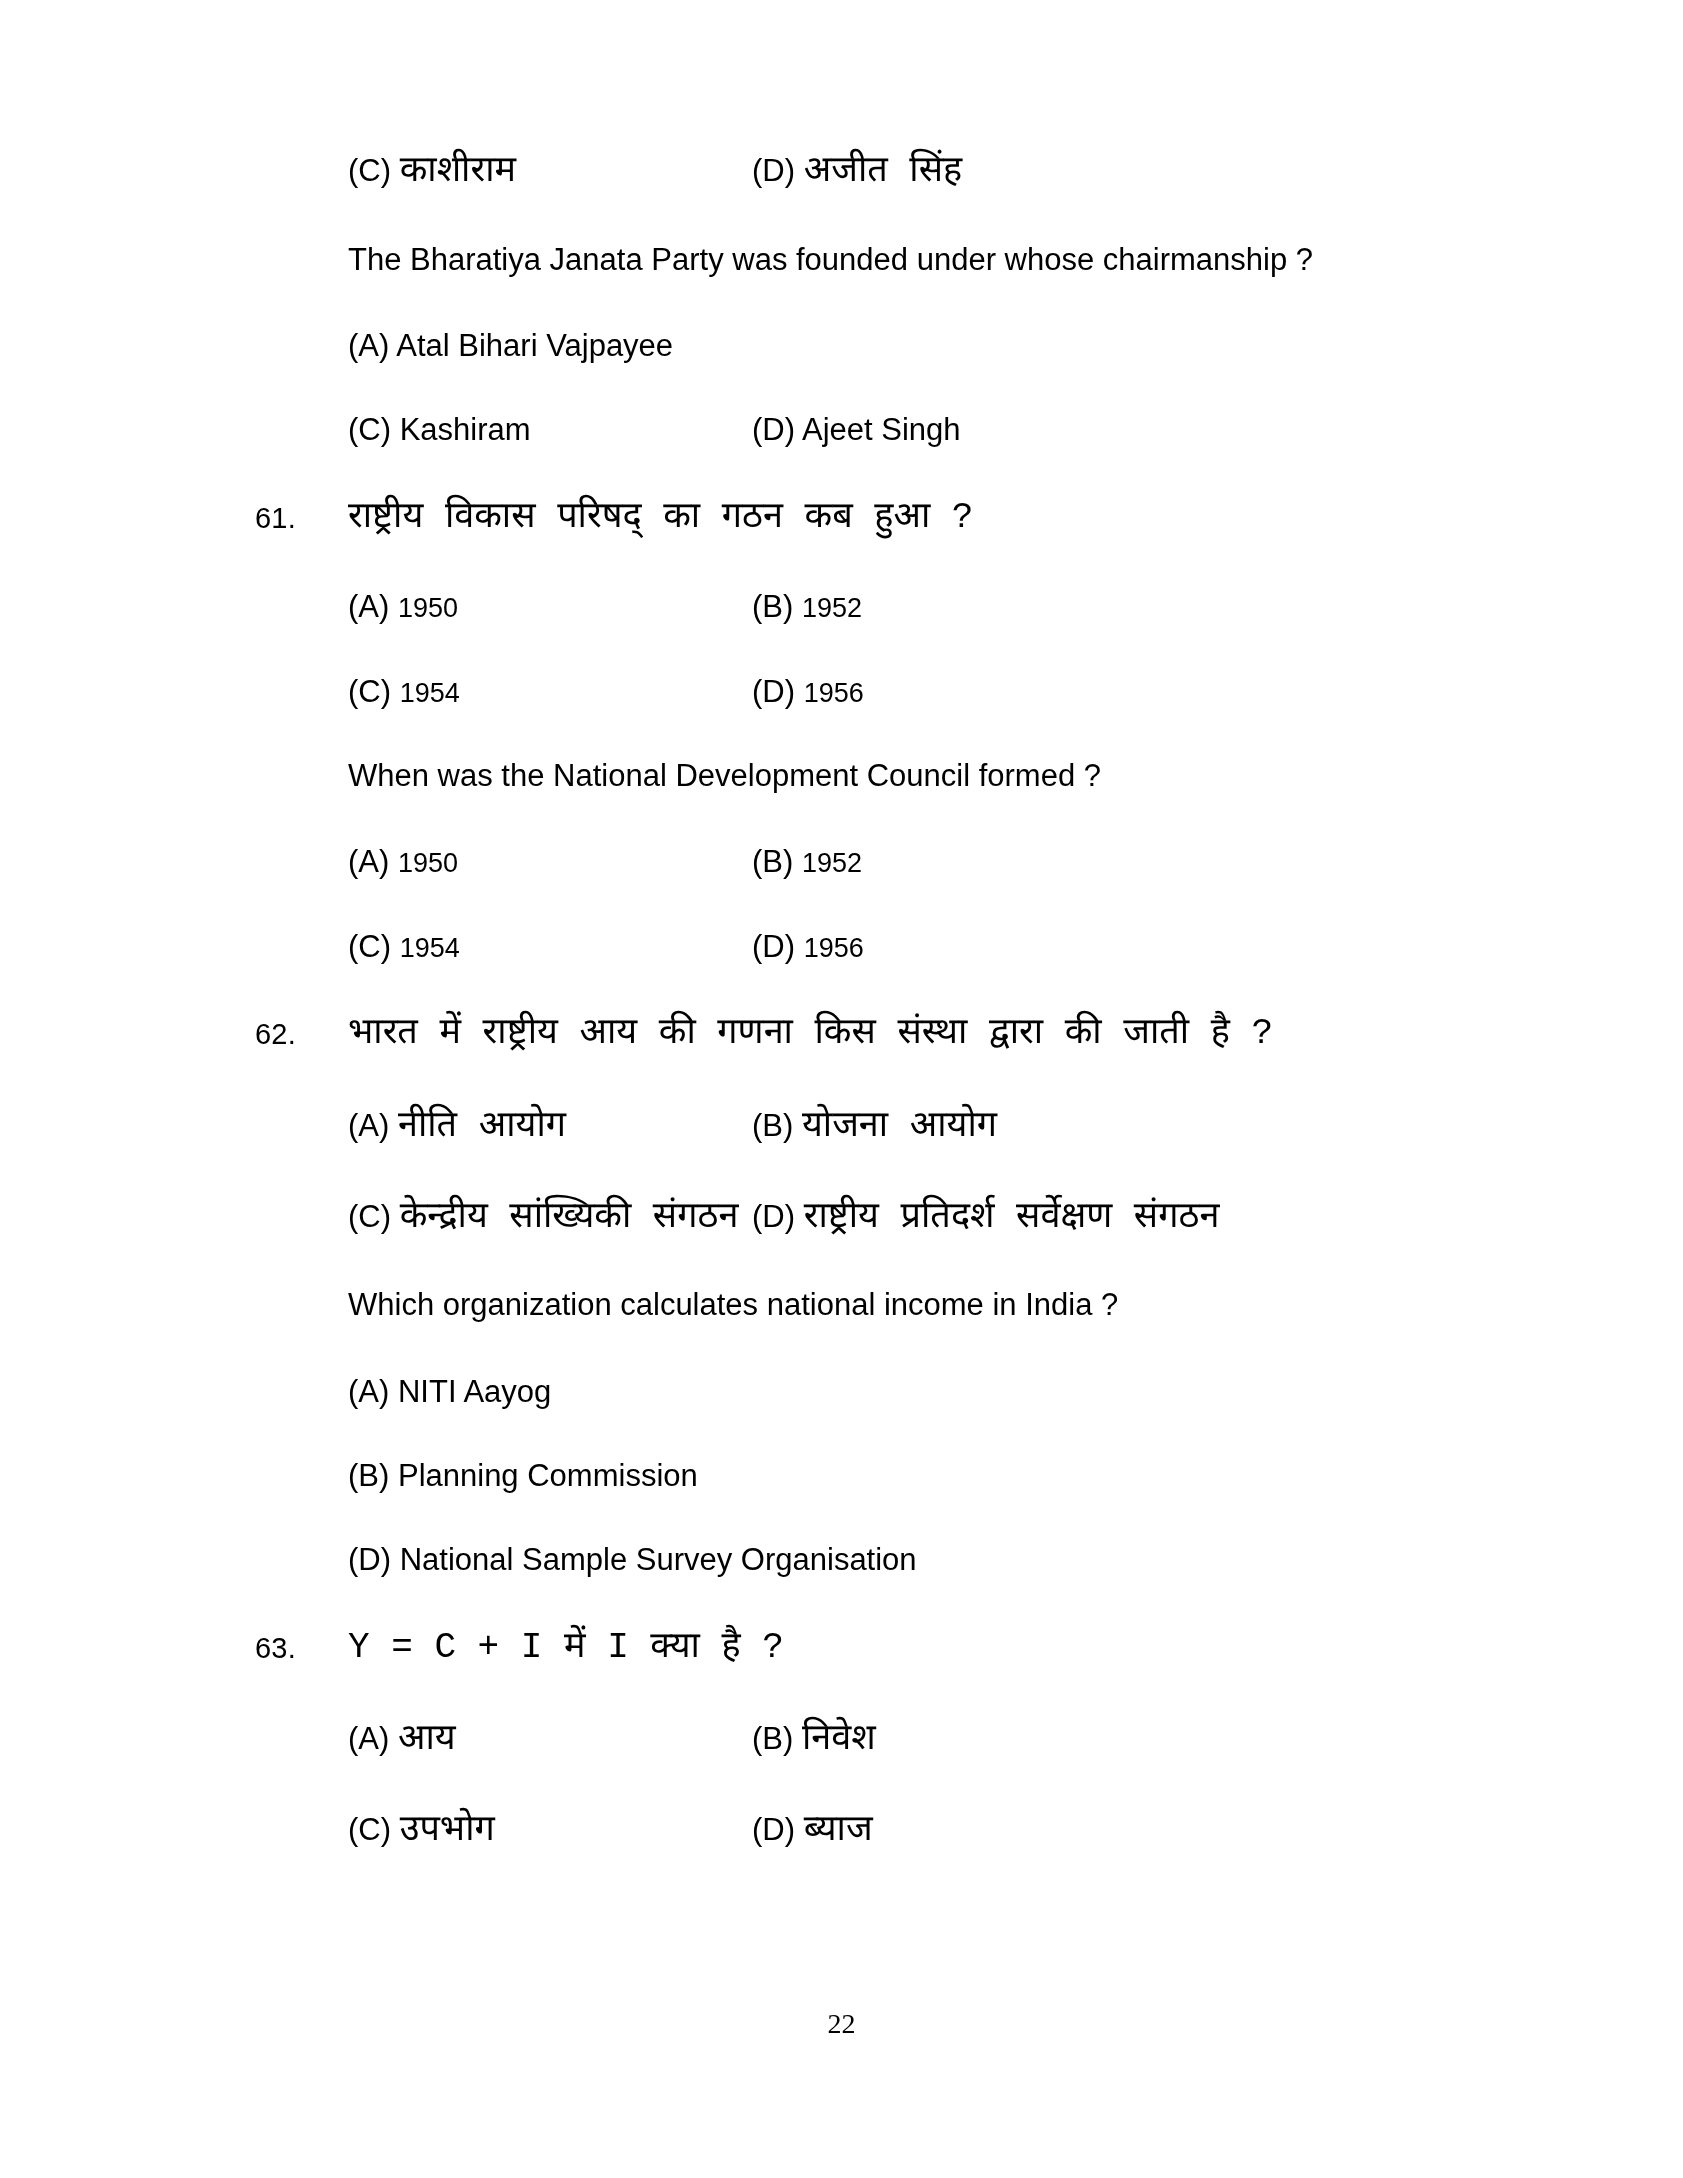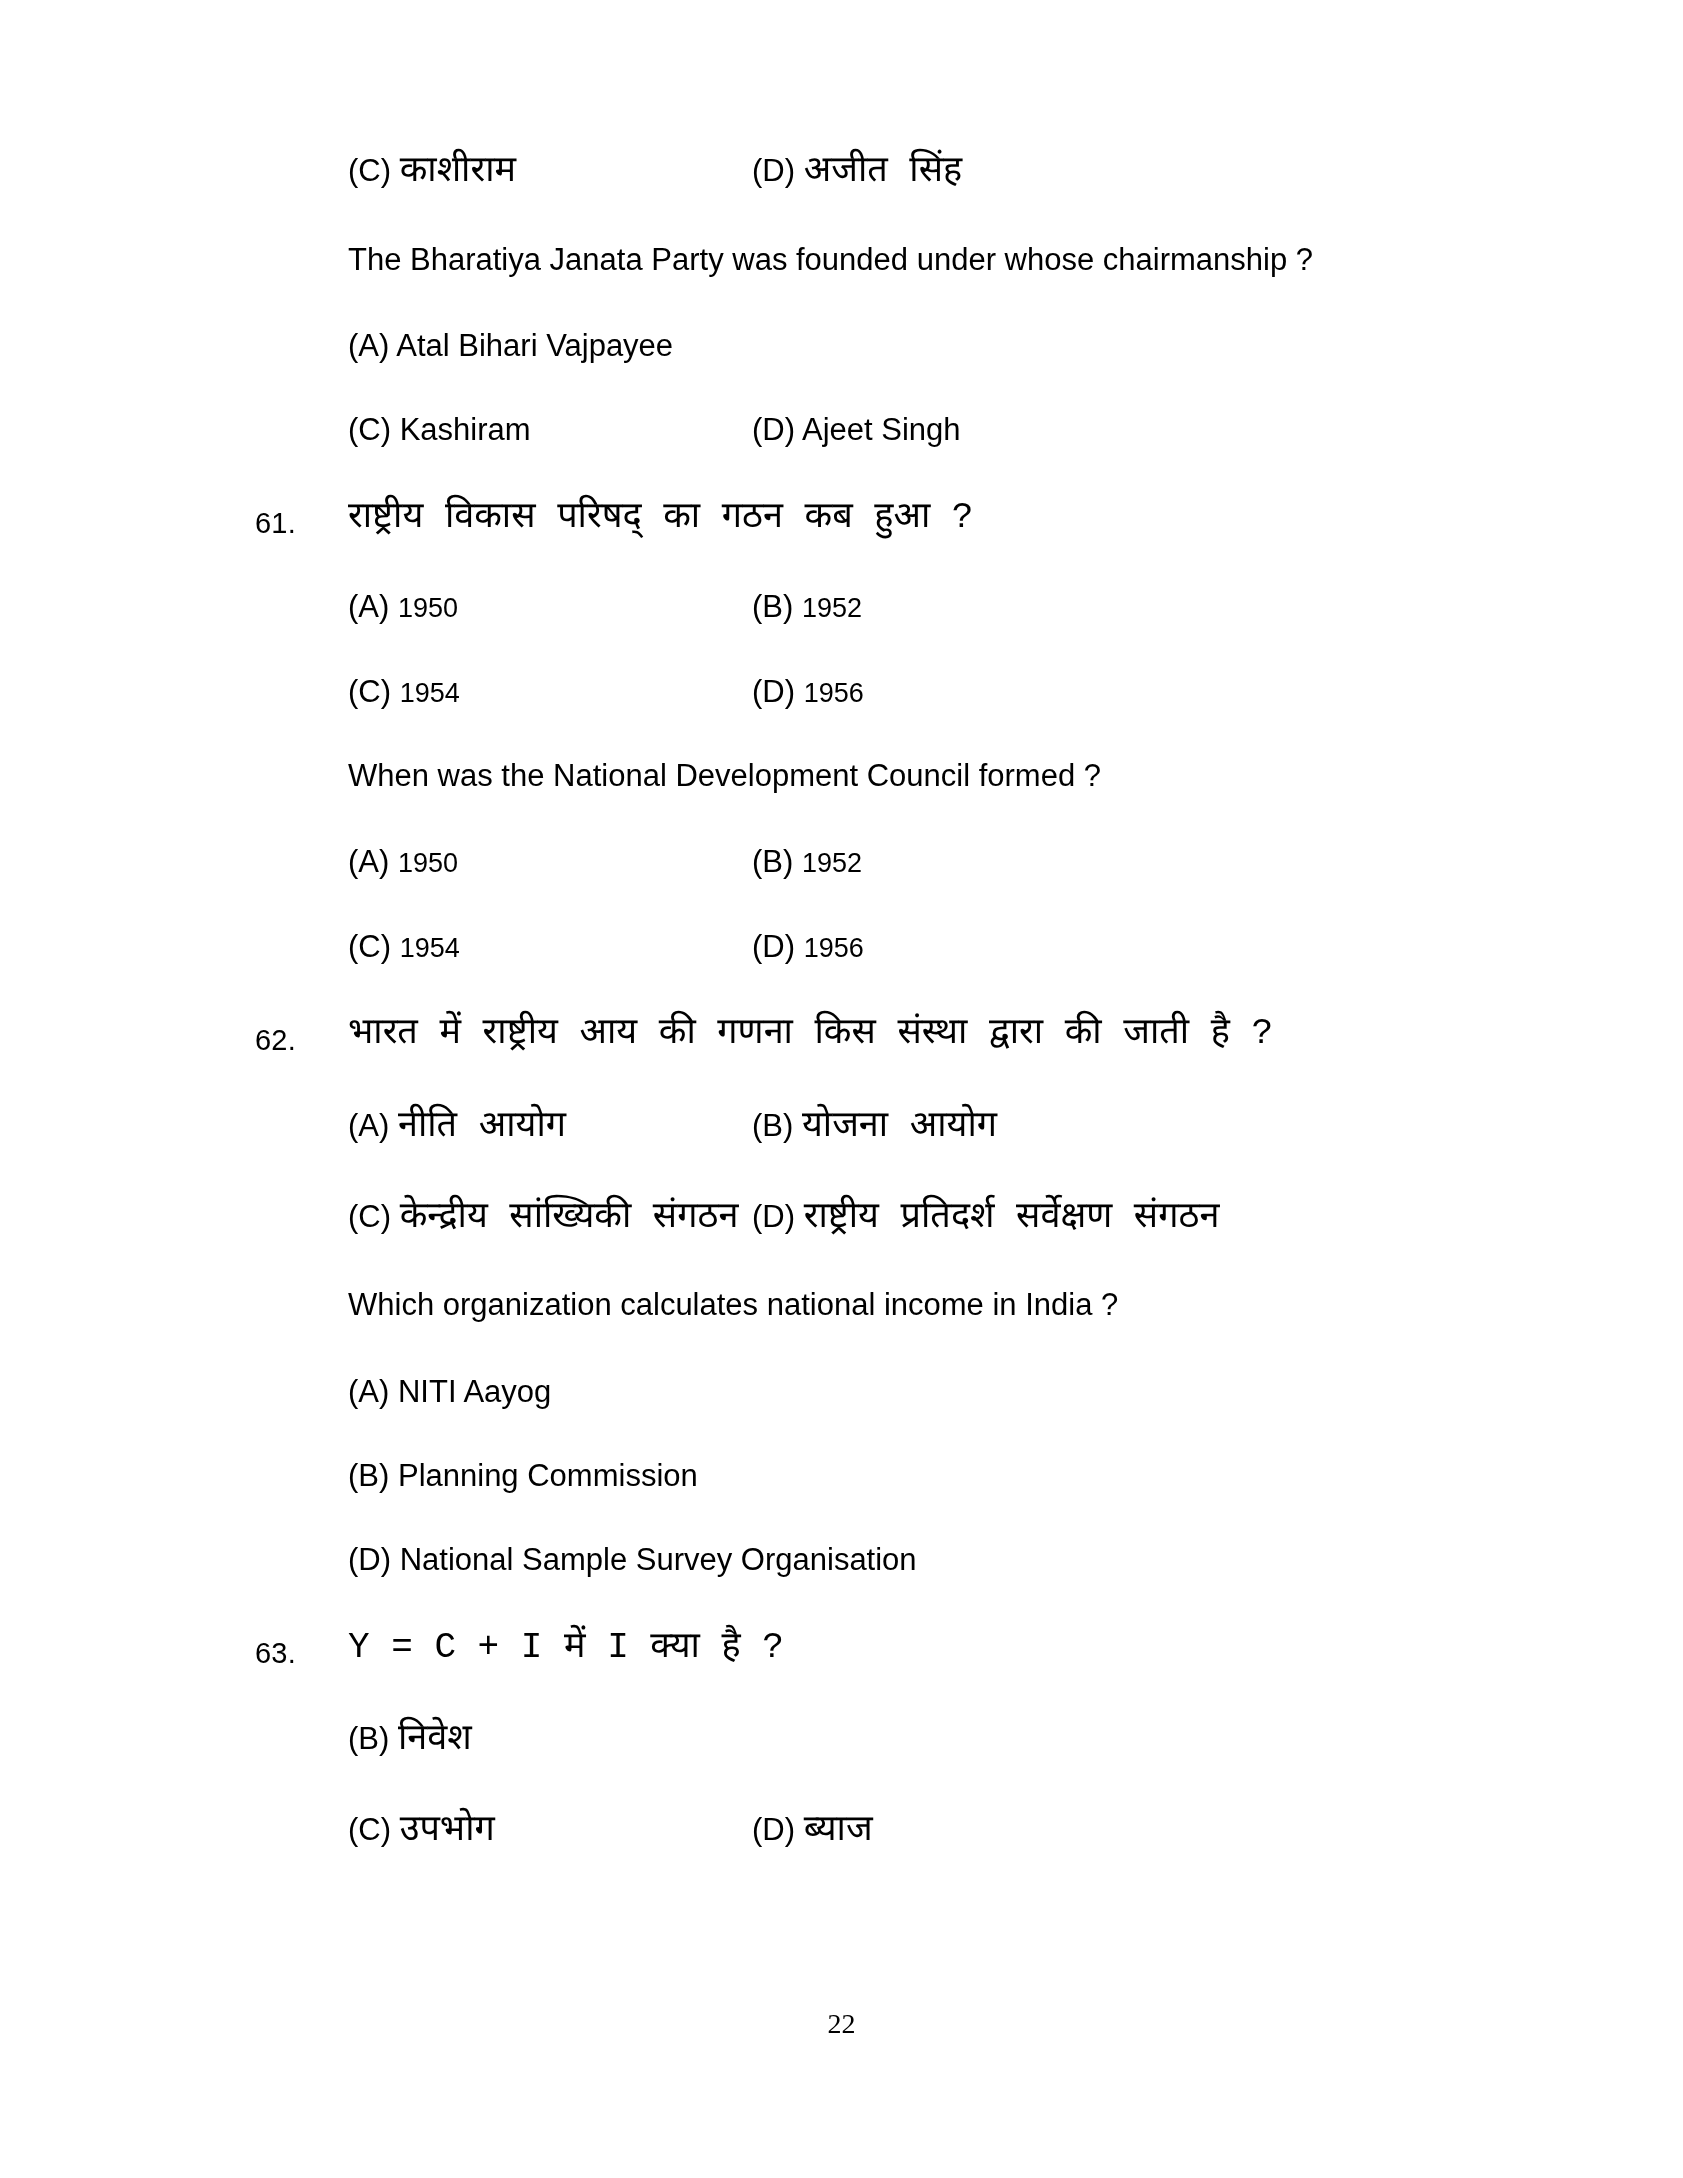--- a/index.html
+++ b/index.html
@@ -31,21 +31,21 @@
   .content {
     position: absolute;
     left: 255px;
     top: 149px;
     width: 1188px;
   }
 
   
   .qline {
     display: flex;
-    align-items: flex-end;
+    align-items: center;
     margin-bottom: 46px;
   }
   .qnum {
     width: 93px;
     flex: 0 0 93px;
     font-size: 29px;
     line-height: 1.25;
     letter-spacing: 0.2px;
   }
   .qtext {
@@ -238,20 +238,24 @@
       <span class="label">(D)</span>
       <span class="label">National Sample Survey Organisation</span>
     </div>
 
     <div class="qline">
       <div class="qnum">63.</div>
       <div class="qtext deva">Y = C + I में I क्या है ?</div>
     </div>
 
     <div class="optrow">
+      <div class="opt col1">
+        <span class="label">(A)</span>
+        <span class="deva">आय</span>
+      </div>
       <div class="opt col2">
         <span class="label">(B)</span>
         <span class="deva">निवेश</span>
       </div>
     </div>
     <div class="optrow">
       <div class="opt col1">
         <span class="label">(C)</span>
         <span class="deva">उपभोग</span>
       </div>

